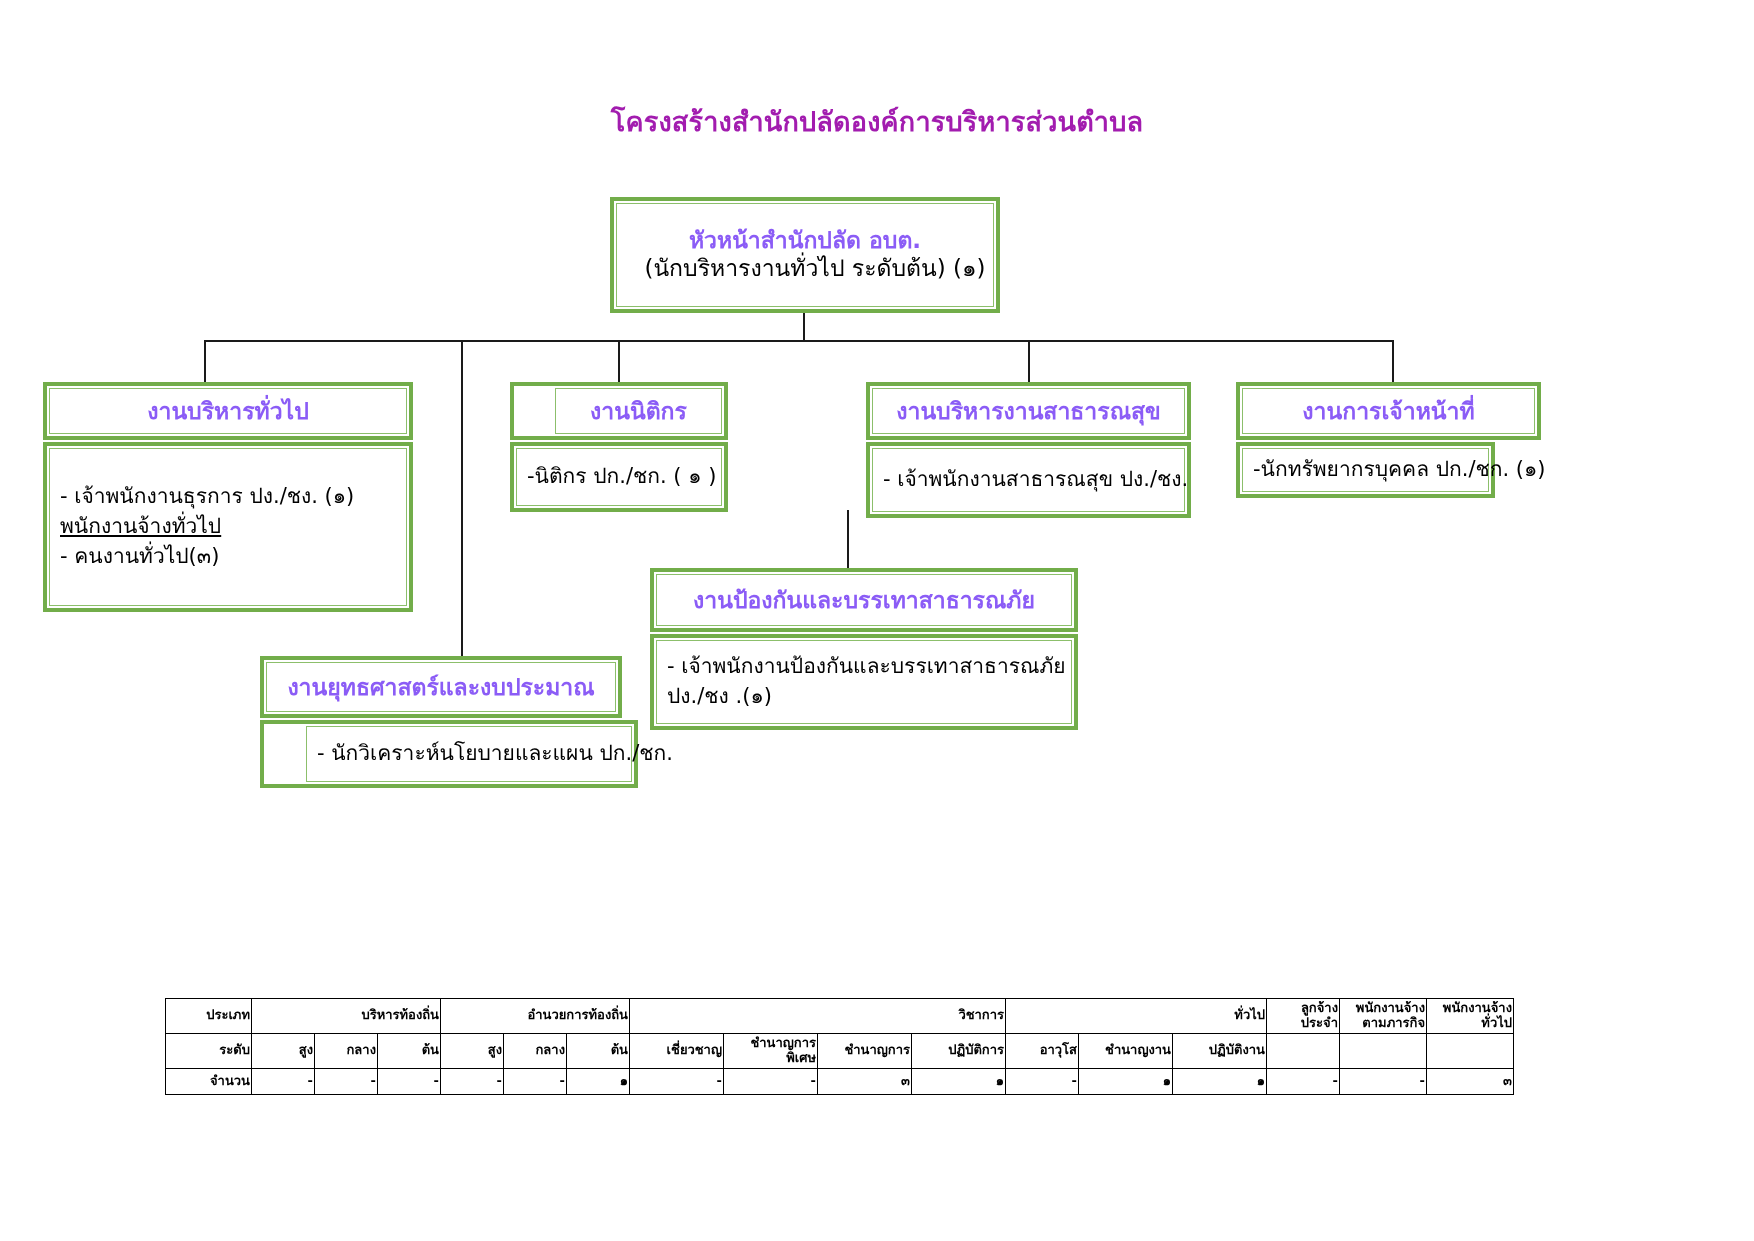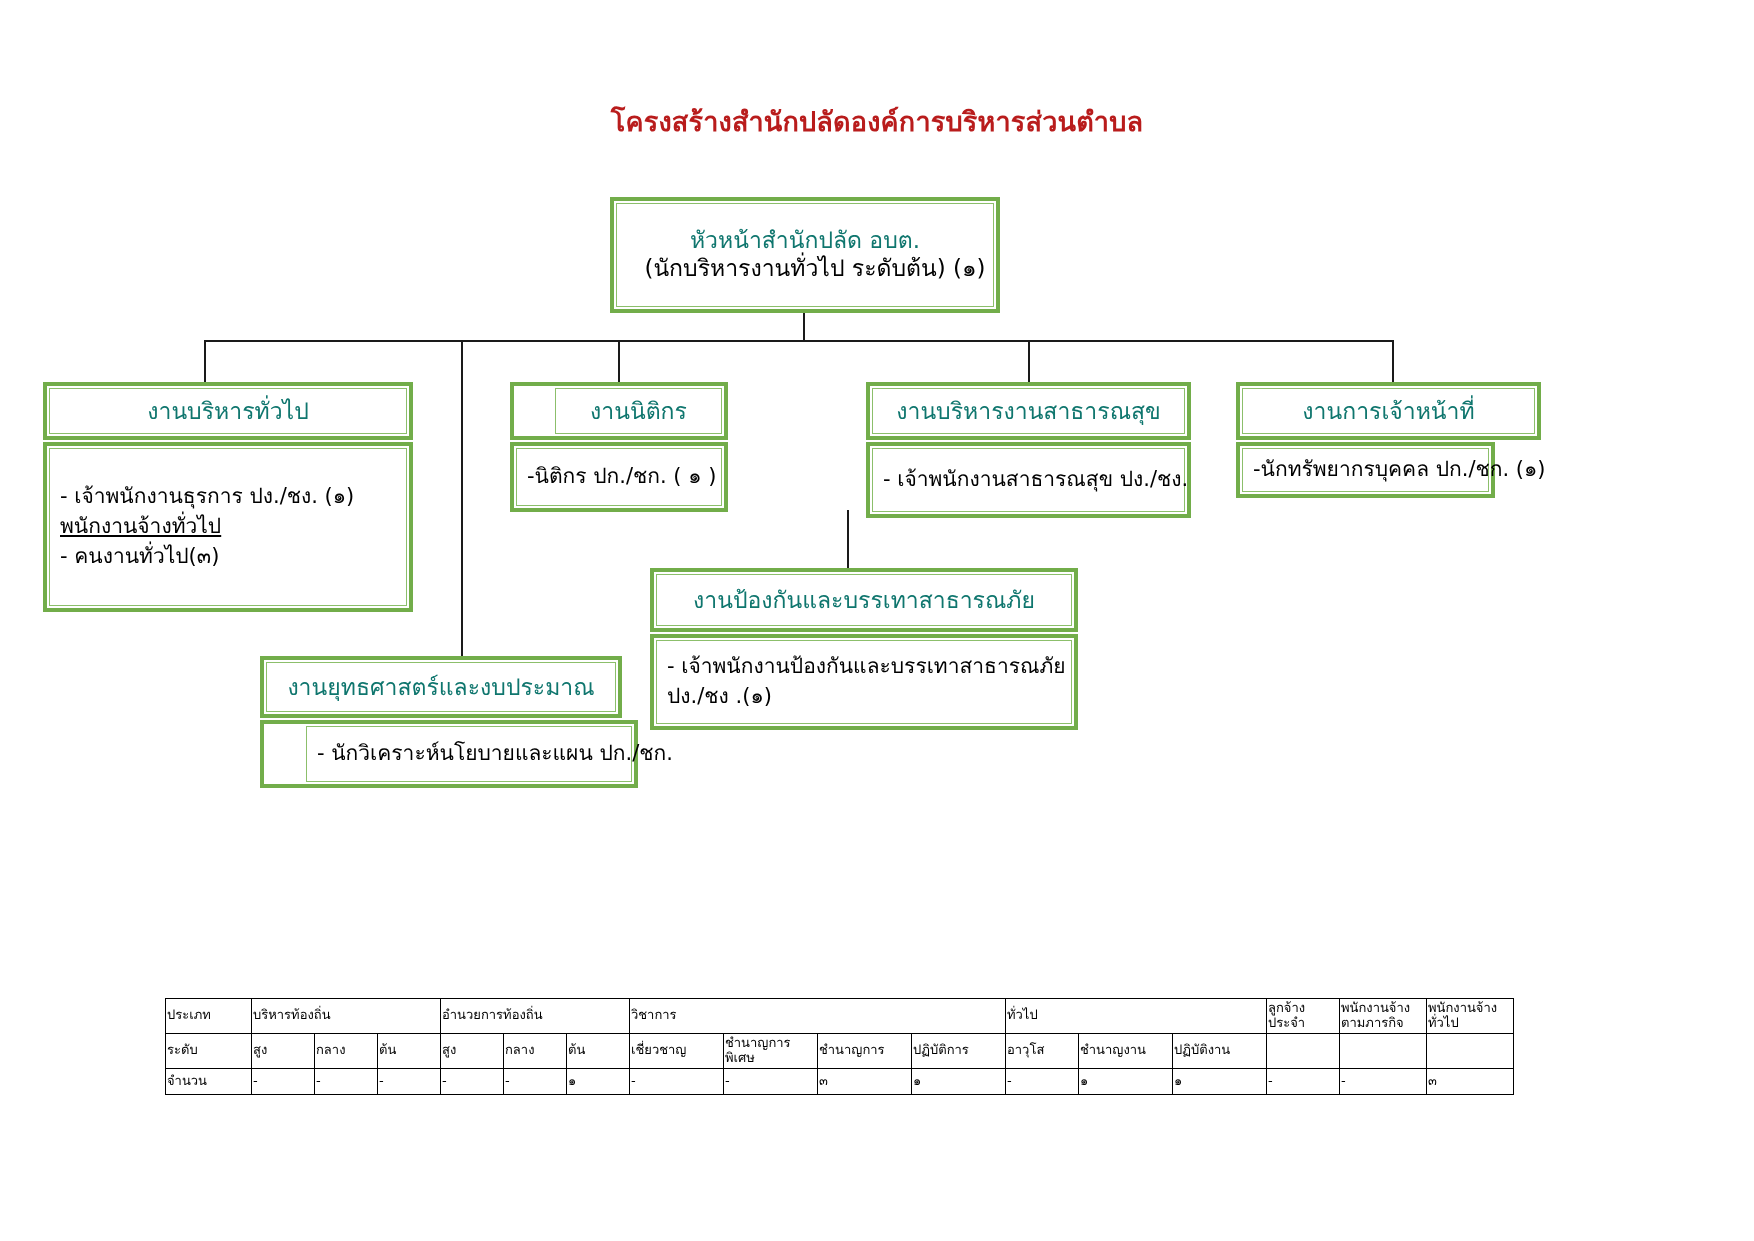--- a/index.html
+++ b/index.html
@@ -8,21 +8,21 @@
     background:#ffffff;
     font-family:"DejaVu Sans","Liberation Sans",sans-serif;
     overflow:hidden;
   }
   #stage{position:absolute;inset:0;}
 
   
   .chart-title{
     position:absolute;left:0;top:100px;width:1754px;
     text-align:center;
-    font-size:27px;font-weight:bold;color:#b91c1c;
+    font-size:27px;font-weight:bold;color:#a21caf;
     letter-spacing:.2px;
   }
 
   
   .ln{position:absolute;background:#1a1a1a;}
   .lnv{width:2px;}
   .lnh{height:2px;}
 
   
   .panel{
@@ -35,38 +35,38 @@
   .panel > .inner{
     border:1px solid #8CBF6B;
     width:100%;height:100%;
     box-sizing:border-box;
     display:flex;flex-direction:column;justify-content:center;
     background:#fff;
   }
   .panel.center > .inner{align-items:center;text-align:center;}
   .panel.left > .inner{align-items:flex-start;text-align:left;padding-left:10px;}
 
-  .t-hd{font-size:23px;font-weight:normal;color:#0f766e;line-height:1.25;text-align:center;}
+  .t-hd{font-size:23px;font-weight:bold;color:#8b5cf6;line-height:1.25;text-align:center;}
   .t-sub{font-size:23px;font-weight:normal;color:#000;line-height:1.3;margin-left:20px;}
   .t-body{font-size:21px;color:#000;line-height:1.42;white-space:nowrap;}
   .t-body.u{text-decoration:underline;}
 
   
   .tbl-wrap{position:absolute;left:165px;top:998px;}
   table.staff{
     border-collapse:collapse;
     font-size:13px;
     color:#000;
     table-layout:fixed;
   }
   table.staff th,table.staff td{
     border:1px solid #000;
-    text-align:left;
+    text-align:right;
     vertical-align:middle;
-    font-weight:normal;
+    font-weight:bold;
     padding:2px 1px;
     height:21px;
     line-height:1.15;
   }
   .c-lbl{width:83px;}
   .c-n{width:60px;}
   .c-w{width:91px;}
   .c-x{width:70px;}
   .c-y{width:84px;}
   .two-line{line-height:1.1;}

